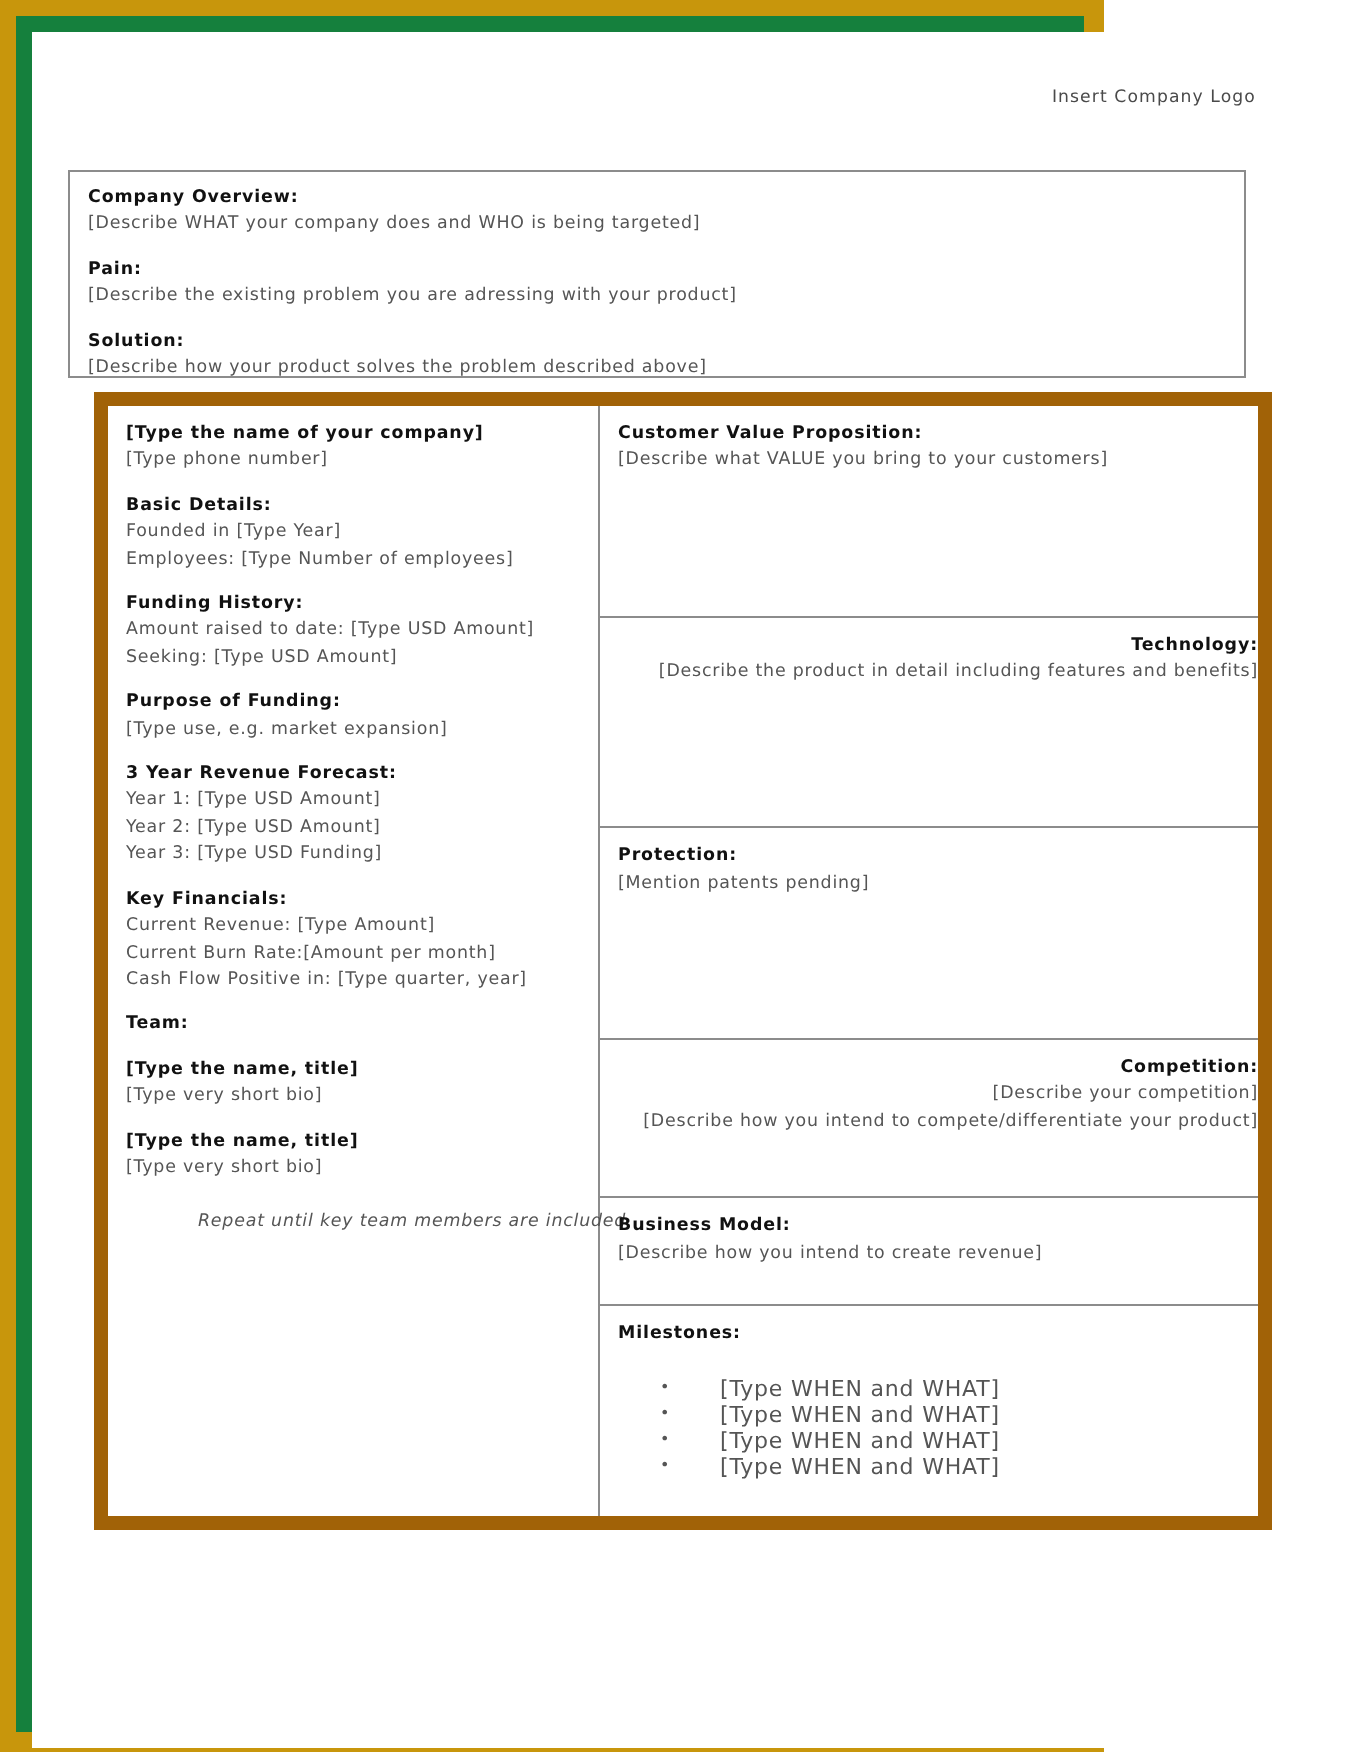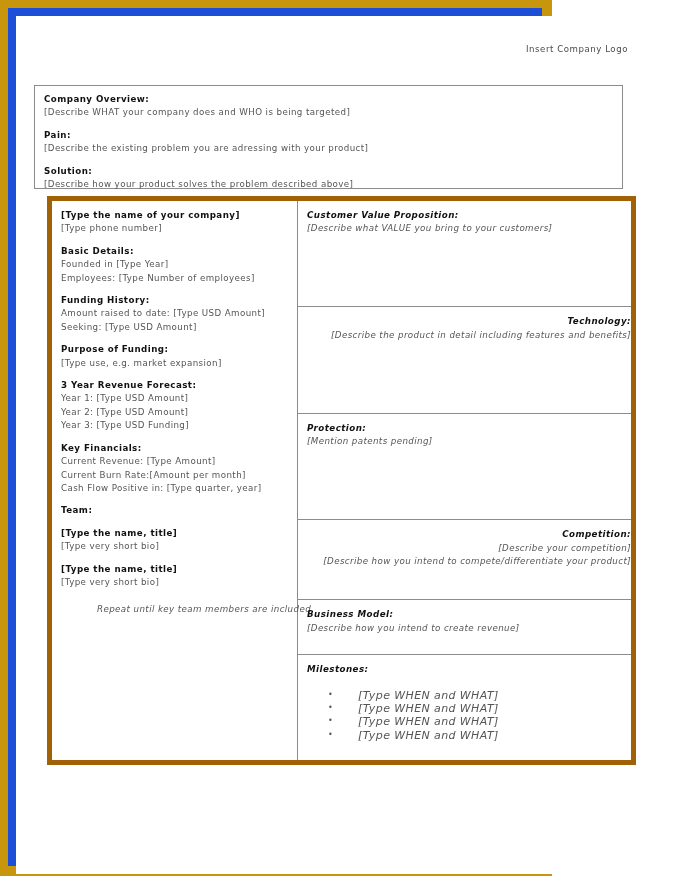--- a/index.html
+++ b/index.html
@@ -20,21 +20,21 @@
     position: absolute;
     left: 0;
     top: 0;
     width: 552px;
     height: 876px;
     box-sizing: border-box;
     border-left: 8px solid #c8960c;
     border-top: 8px solid #c8960c;
     border-right: 10px solid #c8960c;
     border-bottom: 10px solid #c8960c;
-    background: #1d4ed8;
+    background: #15803d;
   }
 
   #page-sheet {
     position: absolute;
     left: 8px;
     top: 8px;
     width: 659px;
     height: 858px;
     background: #ffffff;
   }
@@ -70,21 +70,21 @@
   .overview-inner {
     padding: 7px 0 0 9px;
   }
 
   
   #main-table {
     left: 31px;
     top: 180px;
     width: 589px;
     height: 569px;
-    border: 5px solid #a16207;
+    border: 7px solid #a16207;
     display: flex;
   }
 
   #left-col {
     width: 246px;
     box-sizing: border-box;
     border-right: 1px solid #8c8c8c;
     padding: 8px 0 0 9px;
   }
 
@@ -92,21 +92,20 @@
     flex: 1;
     display: flex;
     flex-direction: column;
   }
 
   .right-cell {
     box-sizing: border-box;
     border-bottom: 1px solid #8c8c8c;
     padding: 8px 0 0 9px;
     overflow: hidden;
-    font-style: italic;
   }
   .right-cell:last-child {
     border-bottom: none;
   }
 
   
   #cell-cvp        { height: 108px; }
   #cell-technology { height: 108px; text-align: right; }
   #cell-protection { height: 108px; }
   #cell-competition{ height: 81px; text-align: right;  }

